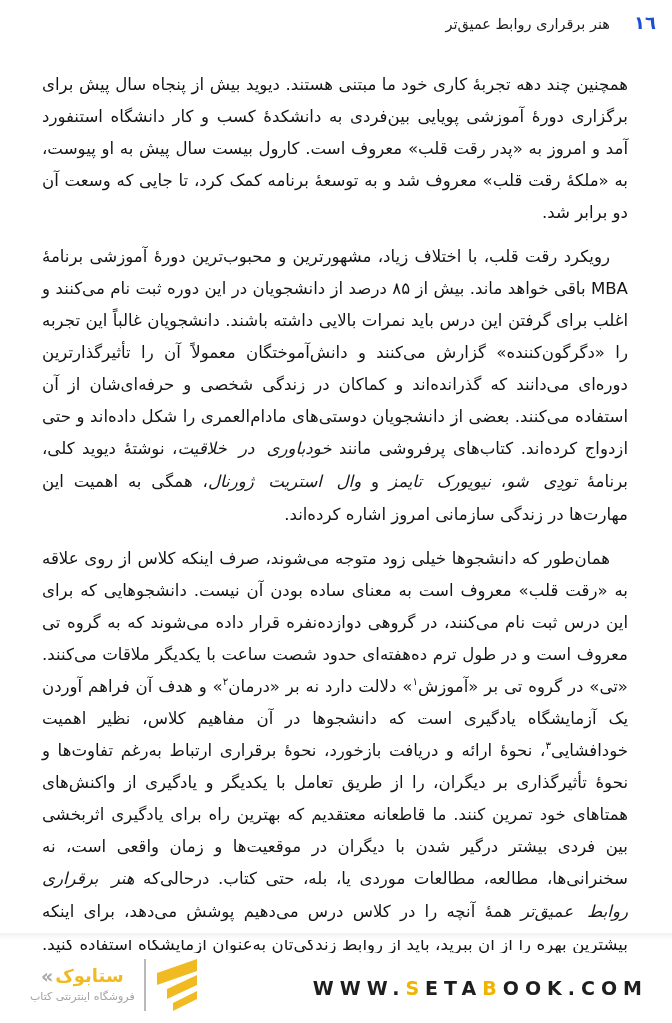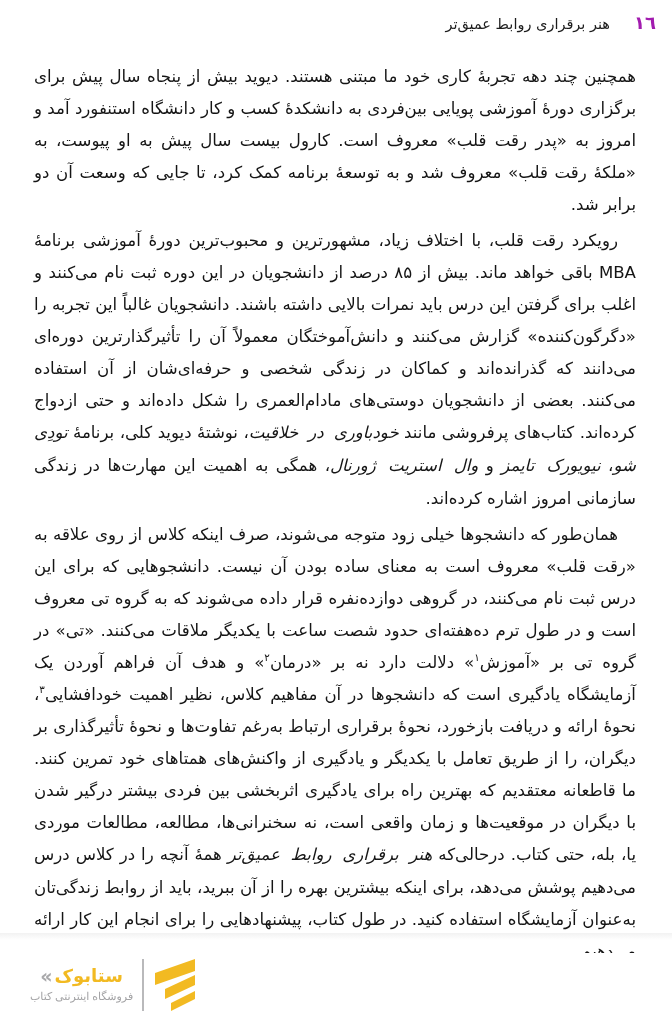--- a/index.html
+++ b/index.html
@@ -10,29 +10,29 @@
     background:#ffffff;
     font-family:"DejaVu Sans",sans-serif;
     overflow:hidden;
     color:#161616;
   }
   
   .running-head{
     position:absolute;top:12px;right:16px;
     display:flex;direction:rtl;align-items:baseline;gap:24px;
   }
-  .page-number{font-size:18px;font-weight:bold;color:#a21caf;}
+  .page-number{font-size:18px;font-weight:bold;color:#1d4ed8;}
   .running-title{font-size:14.5px;color:#1c1c1c;}
   
   .body-text{
     position:absolute;top:57px;right:32px;left:30px;
     direction:rtl;text-align:justify;
     font-size:16.6px;line-height:32px;color:#151515;
   }
-  .body-text p{margin:4px;padding:0;}
+  .body-text p{margin:12px;padding:0;}
   .body-text p.indent{text-indent:18px;}
   .run-normal{font-style:normal;}
   .run-italic{font-style:italic;font-family:Liberation Mono, monospace;}
   .run-sup{font-size:0.62em;vertical-align:super;line-height:0;}
   
   .scan-edge{
     position:absolute;left:0;right:0;top:933px;height:7px;
     background:linear-gradient(#f2f2f2,#ffffff);
   }
   
@@ -40,21 +40,21 @@
     position:absolute;left:0;right:0;bottom:0;height:70px;
     background:#ffffff;
     display:flex;align-items:center;justify-content:space-between;
     padding:0 24px 6px 30px;box-sizing:border-box;
   }
   .brand{display:flex;align-items:center;gap:9px;}
   .wordmark-block{display:flex;flex-direction:column;align-items:center;}
   .wordmark-row{display:flex;align-items:center;gap:2px;direction:ltr;}
   .wordmark-mark{font-size:19px;color:#a9a9ab;font-weight:bold;line-height:1;}
   .wordmark-text{font-size:18px;font-weight:bold;line-height:1.05;letter-spacing:0;}
-  .wordmark-caption{font-size:11px;margin-top:4px;letter-spacing:0;font-family:Liberation Serif, serif;}
+  .wordmark-caption{font-size:11px;margin-top:4px;letter-spacing:0;}
   .brand-divider{width:2px;height:52px;background:#b9b9bb;}
   .brand-icon{display:block;}
   .footer-right{text-align:right;}
   .store-name{font-size:15.5px;color:#1b1b1b;direction:rtl;}
   .website{
     margin-top:5px;font-size:19px;font-weight:bold;
     letter-spacing:6px;direction:ltr;color:#1e1e1e;
     font-family:"DejaVu Sans",sans-serif;
   }
   .run-dark{color:#1e1e1e;}
@@ -91,16 +91,17 @@
       </div>
       <div class="brand-divider"></div>
       <svg class="brand-icon" width="44" height="56" viewBox="0 0 44 56" xmlns="http://www.w3.org/2000/svg">
         <polygon class="logo-stripe" points="2,16 42,2 42,14 2,28" fill="#f2ba22"></polygon>
         <polygon class="logo-stripe" points="12,32 42,18 42,28 12,42" fill="#f2ba22"></polygon>
         <polygon class="logo-stripe" points="18,46 42,34 42,42 18,54" fill="#f2ba22"></polygon>
       </svg>
     </div>
 
     <div class="footer-right">
+      <div class="website"><span class="run-dark">WWW.</span><span class="run-accent" style="color: rgb(240, 180, 0);">S</span><span class="run-dark">ETA</span><span class="run-accent" style="color: rgb(240, 180, 0);">B</span><span class="run-dark">OOK.COM</span></div>
     </div>
 
   </div>
 </div>
 
 </body></html>

